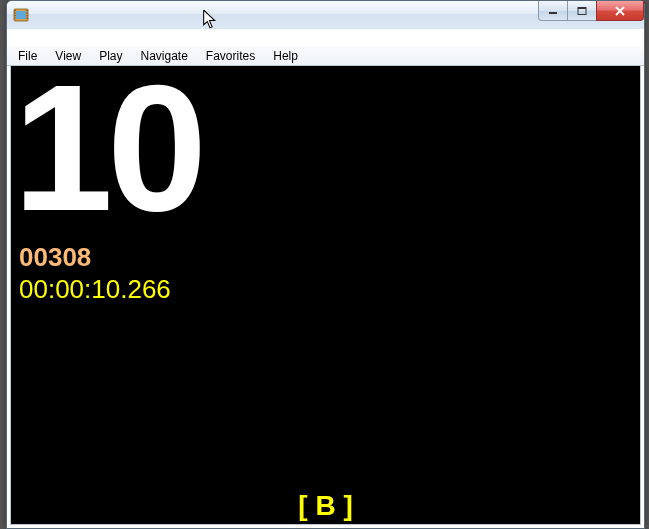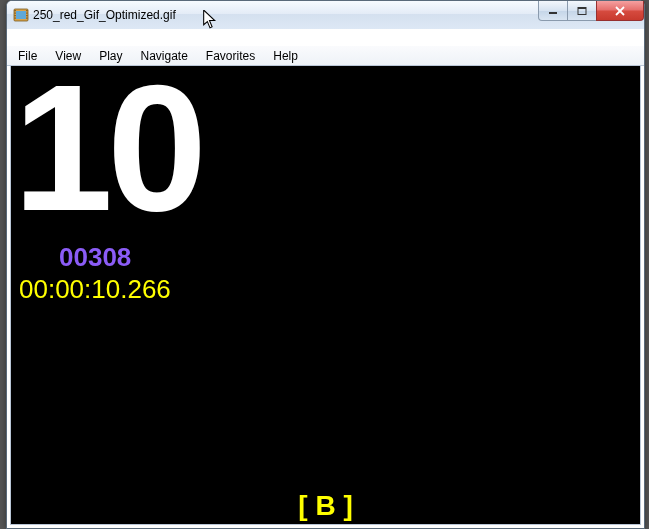--- a/index.html
+++ b/index.html
@@ -87,22 +87,21 @@
     line-height: 1;
     color: #fff;
     letter-spacing: -6px;
   }
   .frame-counter {
     position: absolute;
     top: 176px; left: 8px;
     font-family: Arial, sans-serif;
     font-weight: bold;
     font-size: 26px;
-    color: #8b5cf6;
-    margin-left: 40px;
+    color: #fdba74;
   }
   .timecode {
     position: absolute;
     top: 208px; left: 8px;
     font-family: Arial, sans-serif;
     font-weight: normal;
     font-size: 26px;
     color: #ffff00;
   }
   .bottom-marker {
@@ -135,21 +134,20 @@
         <rect x="1.5" y="3" width="1.2" height="1.2" fill="#6b4a1a"></rect>
         <rect x="1.5" y="5.5" width="1.2" height="1.2" fill="#6b4a1a"></rect>
         <rect x="1.5" y="8" width="1.2" height="1.2" fill="#6b4a1a"></rect>
         <rect x="1.5" y="10.5" width="1.2" height="1.2" fill="#6b4a1a"></rect>
         <rect x="13.3" y="3" width="1.2" height="1.2" fill="#6b4a1a"></rect>
         <rect x="13.3" y="5.5" width="1.2" height="1.2" fill="#6b4a1a"></rect>
         <rect x="13.3" y="8" width="1.2" height="1.2" fill="#6b4a1a"></rect>
         <rect x="13.3" y="10.5" width="1.2" height="1.2" fill="#6b4a1a"></rect>
       </svg>
     </span>
-    <span class="title-text">250_red_Gif_Optimized.gif</span>
     <div class="win-controls">
       <div class="win-btn min">
         <svg width="10" height="8">
             <line x1="1" y1="6" x2="9" y2="6" stroke="#333" stroke-width="2"></line>
           </svg>
       </div>
       <div class="win-btn max">
         <svg width="10" height="10">
             <rect x="1" y="1.5" width="8" height="7" fill="none" stroke="#333" stroke-width="1"></rect>
             <line x1="1" y1="2" x2="9" y2="2" stroke="#333" stroke-width="2"></line>

